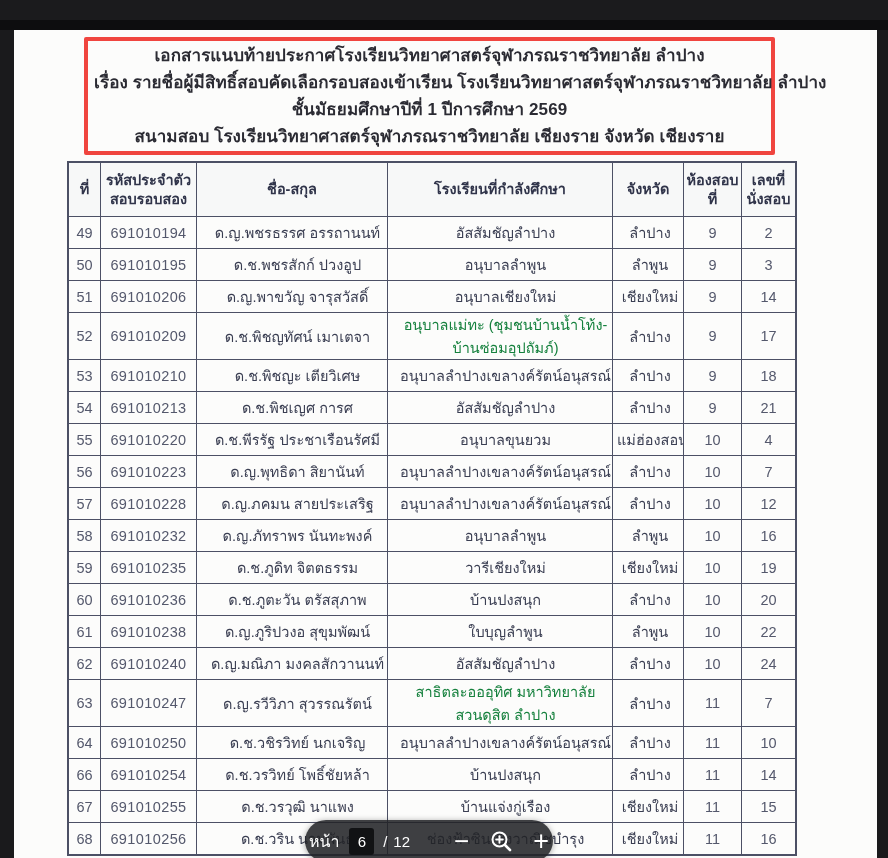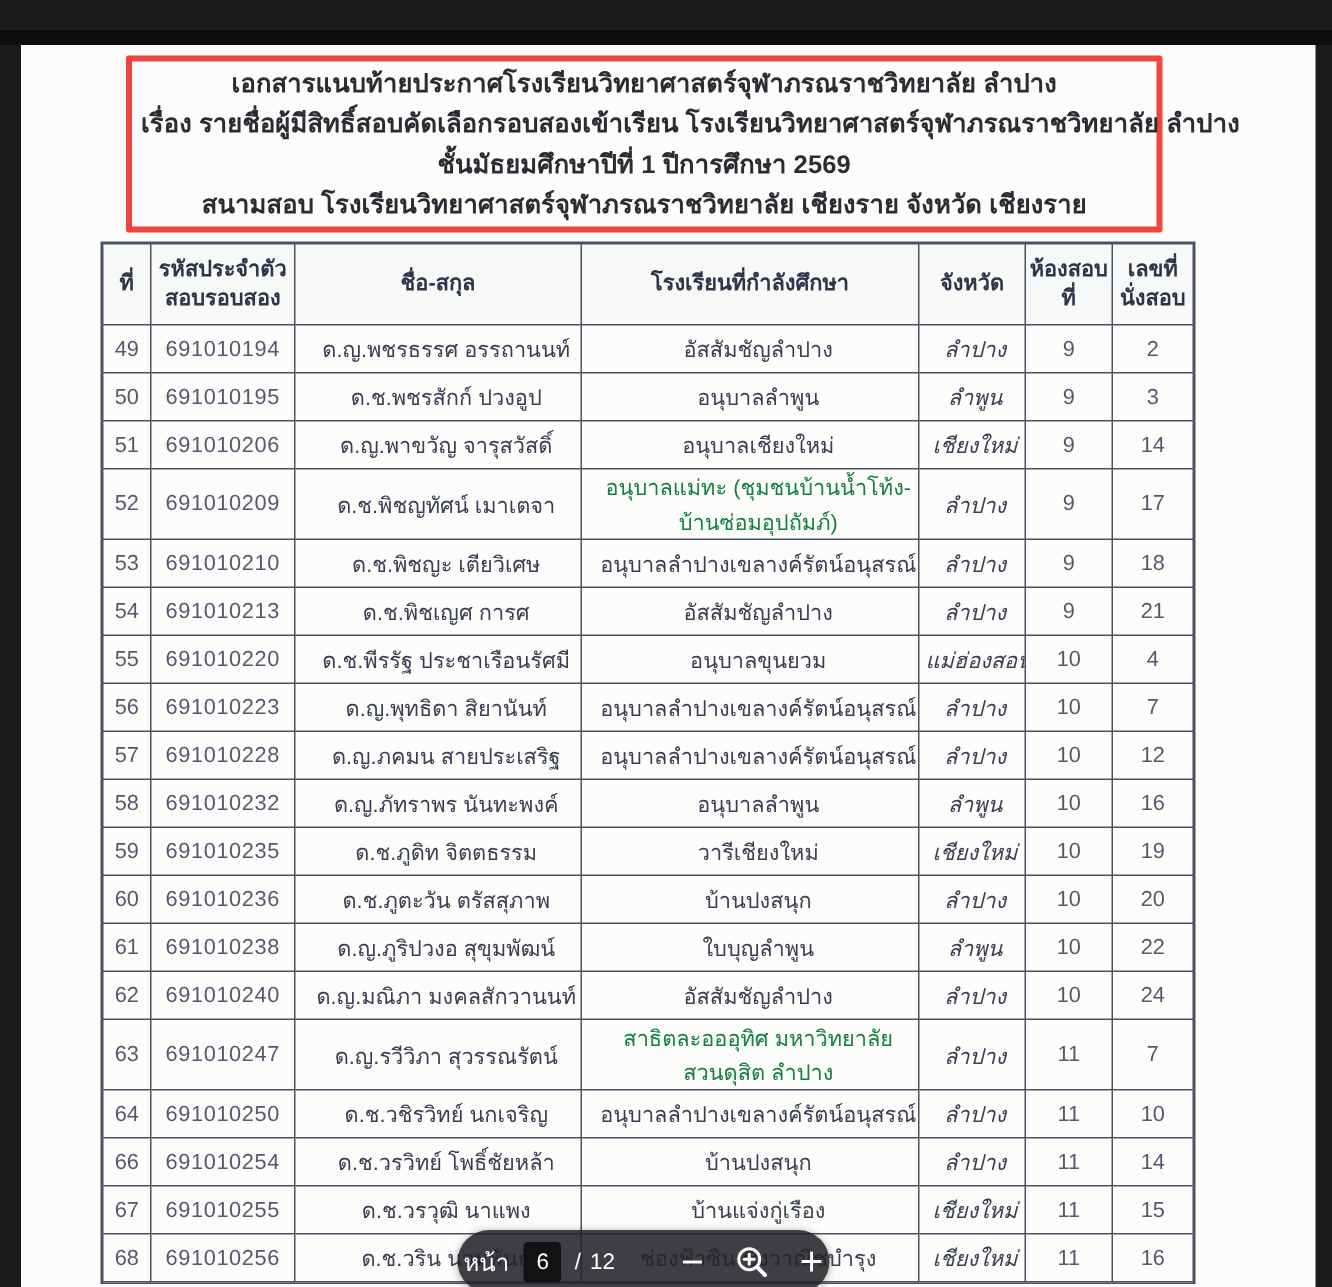--- a/index.html
+++ b/index.html
@@ -24,21 +24,21 @@
                border-collapse:collapse; table-layout:fixed;
                color:#3a3e52; }
   .doc-table td, .doc-table th { border:1px solid #4c5065; overflow:hidden;
                vertical-align:middle; background:#fcfcfb; }
   .doc-table thead th { height:54px; font-size:14.5px; font-weight:600; color:#30344a;
                text-align:center; line-height:1.3; background:#f7f8f8; }
   .doc-table tbody td { height:32px; font-size:14.5px; }
   .col-no, .col-code, .col-room, .col-seat { text-align:center; color:#54586c; }
   .col-code { letter-spacing:0.4px; font-size:14px; }
   .col-name, .col-school, .col-prov { text-align:center; padding-left:11px; }
-  .col-prov { padding-left:4px;font-style:italic; }
+  .col-prov { padding-left:4px; }
   .small-school { font-size:10.5px; color:#15803d; }
   .doc-table { outline:1px solid #4c5065; }
 
   .toolbar { position:absolute; left:305px; top:800px; height:42px; width:248px;
              background:rgba(33,34,38,0.87); border-radius:21px;
              display:flex; align-items:center; padding:0 4px; color:#fff;
              box-shadow:0 1px 6px rgba(0,0,0,0.35); }
   .toolbar .pg-label { font-size:16px; margin-right:10px; }
   .toolbar .pg-box { width:38px; height:27px; background:#111214; border-radius:3px;
              display:flex; align-items:center; justify-content:center;

